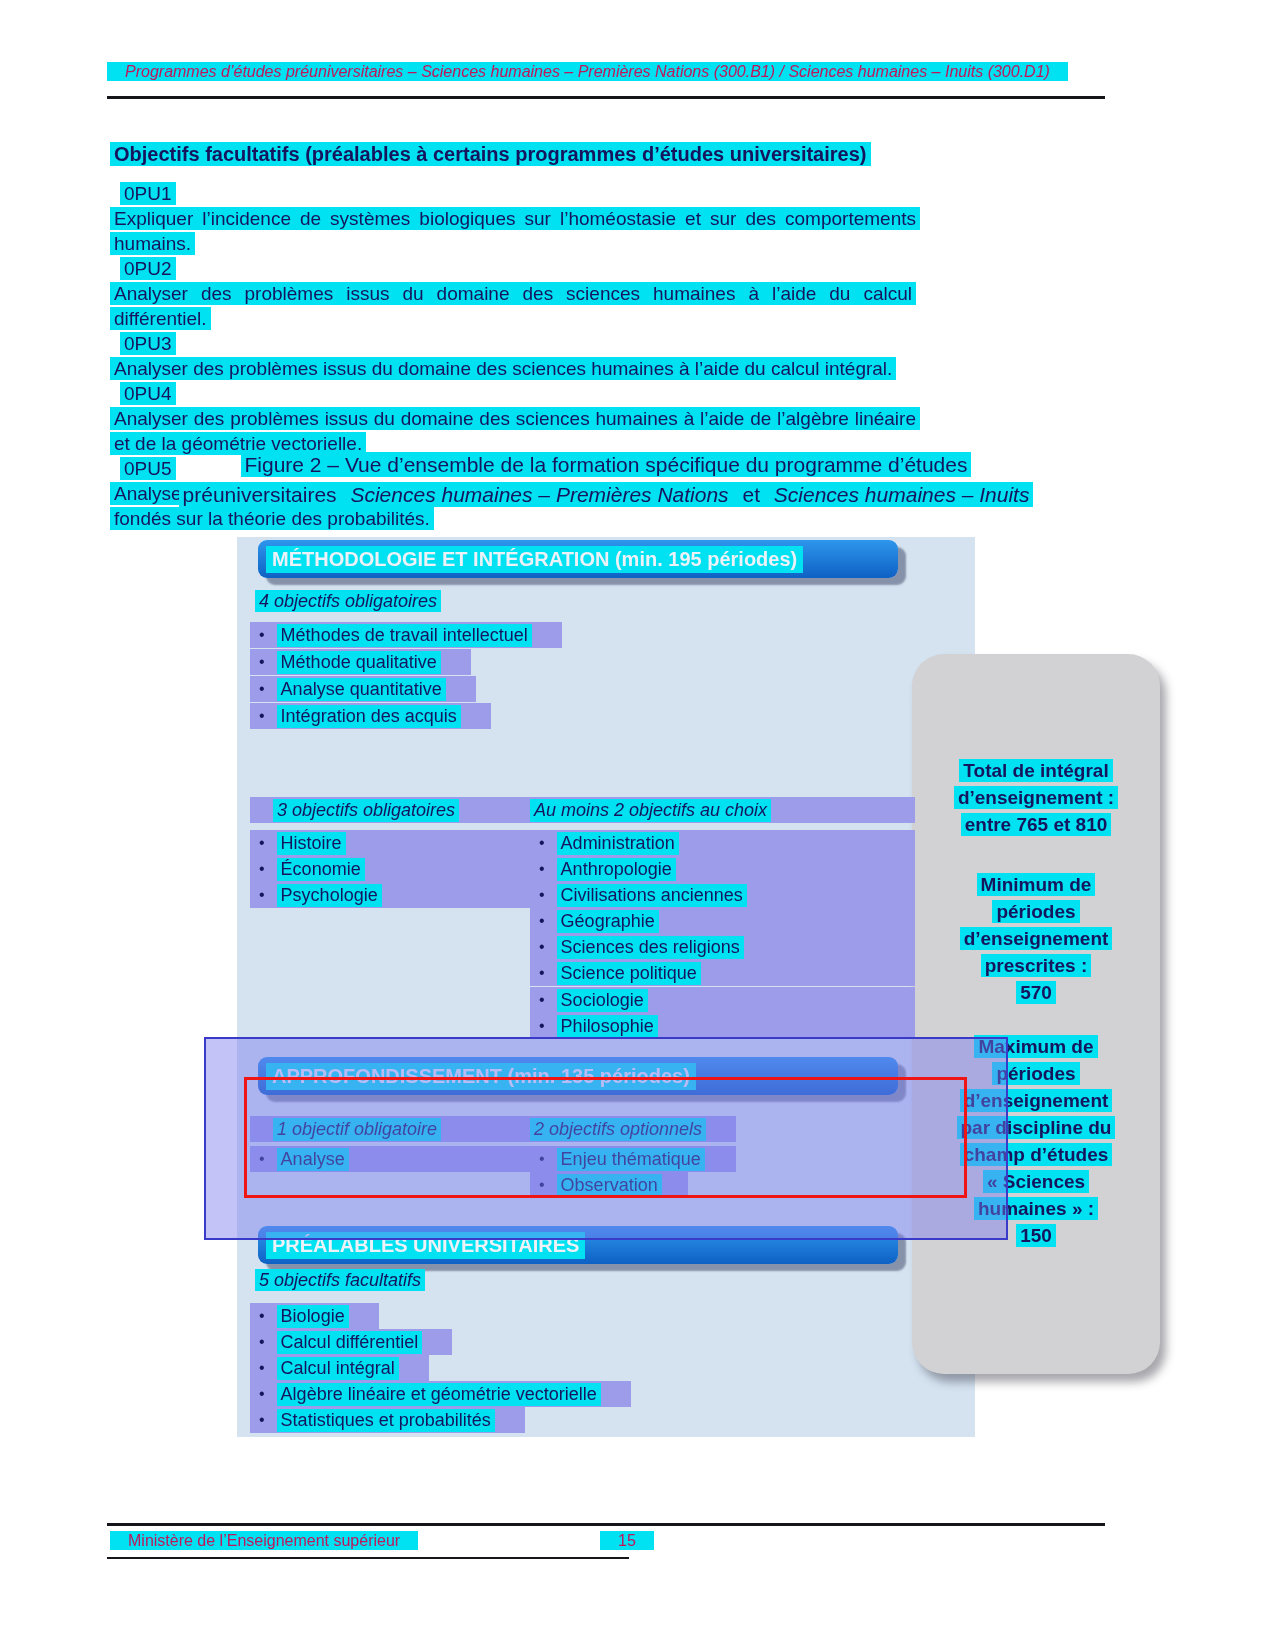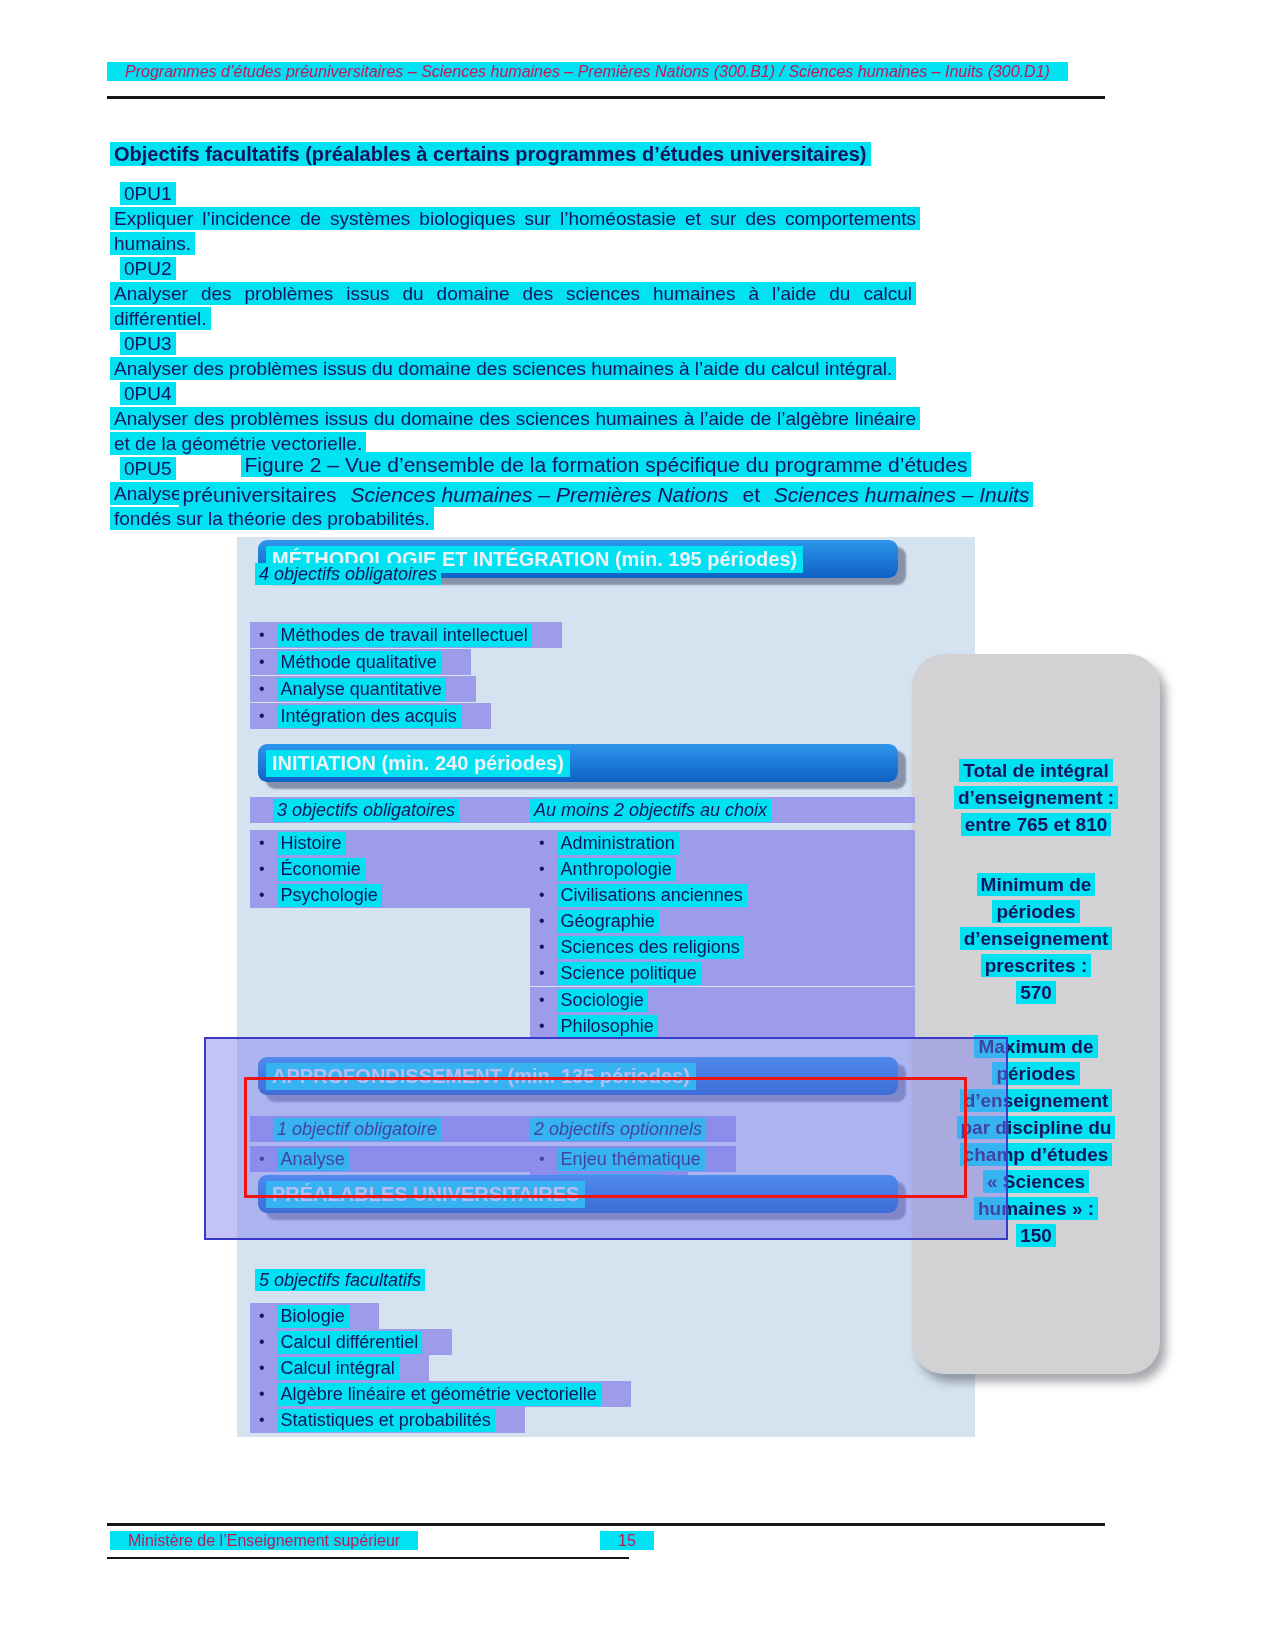--- a/index.html
+++ b/index.html
@@ -98,43 +98,40 @@
     <div><span class="hl">Figure 2 – Vue d’ensemble de la formation spécifique du programme d’études</span></div>
     <div><span class="hl">préuniversitaires </span><span class="hl it">Sciences humaines – Premières Nations</span><span class="hl"> et </span><span class="hl it">Sciences humaines – Inuits</span></div>
   </div>
 
   <div class="panel"></div>
   <div class="sidebar-box"></div>
 
   <div class="hdr-box" style="top:540px">
     <span class="hl-white">MÉTHODOLOGIE ET INTÉGRATION (min. 195 périodes)</span>
   </div>
-  <div class="subtitle" style="left:255px;top:564px">
+  <div class="subtitle" style="left:255px;top:591px">
     <span class="hl it">4 objectifs obligatoires</span>
   </div>
   <div class="item-bar" style="top:622px">
       <span class="bullet">•</span>
       <span class="hl">Méthodes de travail intellectuel</span>
     </div>
   <div class="item-bar" style="top:649px">
       <span class="bullet">•</span>
       <span class="hl">Méthode qualitative</span>
     </div>
   <div class="item-bar" style="top:676px">
       <span class="bullet">•</span>
       <span class="hl">Analyse quantitative</span>
     </div>
   <div class="item-bar" style="top:703px">
       <span class="bullet">•</span>
       <span class="hl">Intégration des acquis</span>
     </div>
 
-  <div class="hdr-box" style="top:744px">
-    <span class="hl-white">INITIATION (min. 240 périodes)</span>
-  </div>
   <div class="row-bar two-col labels" style="top:797px">
     <span class="cell-l">
         <span class="hl it">3 objectifs obligatoires</span>
       </span>
     <span class="cell-r">
         <span class="hl it">Au moins 2 objectifs au choix</span>
       </span>
   </div>
   <div class="row-bar two-col" style="top:830px">
     <span class="cell-l">
@@ -206,21 +203,21 @@
     <span class="cell-r">
         <span class="bullet">•</span>
         <span class="hl">Enjeu thématique</span>
       </span>
   </div>
   <div class="row-bar right-only" style="top:1172px;left:530px;width:158px">
       <span class="bullet">•</span>
       <span class="hl">Observation</span>
     </div>
 
-  <div class="hdr-box" style="top:1175px">
+  <div class="hdr-box" style="top:1226px">
     <span class="hl-white">PRÉALABLES UNIVERSITAIRES</span>
   </div>
   <div class="subtitle" style="left:255px;top:1270px">
     <span class="hl it">5 objectifs facultatifs</span>
   </div>
   <div class="item-bar" style="top:1303px">
       <span class="bullet">•</span>
       <span class="hl">Biologie</span>
     </div>
   <div class="item-bar" style="top:1329px">

